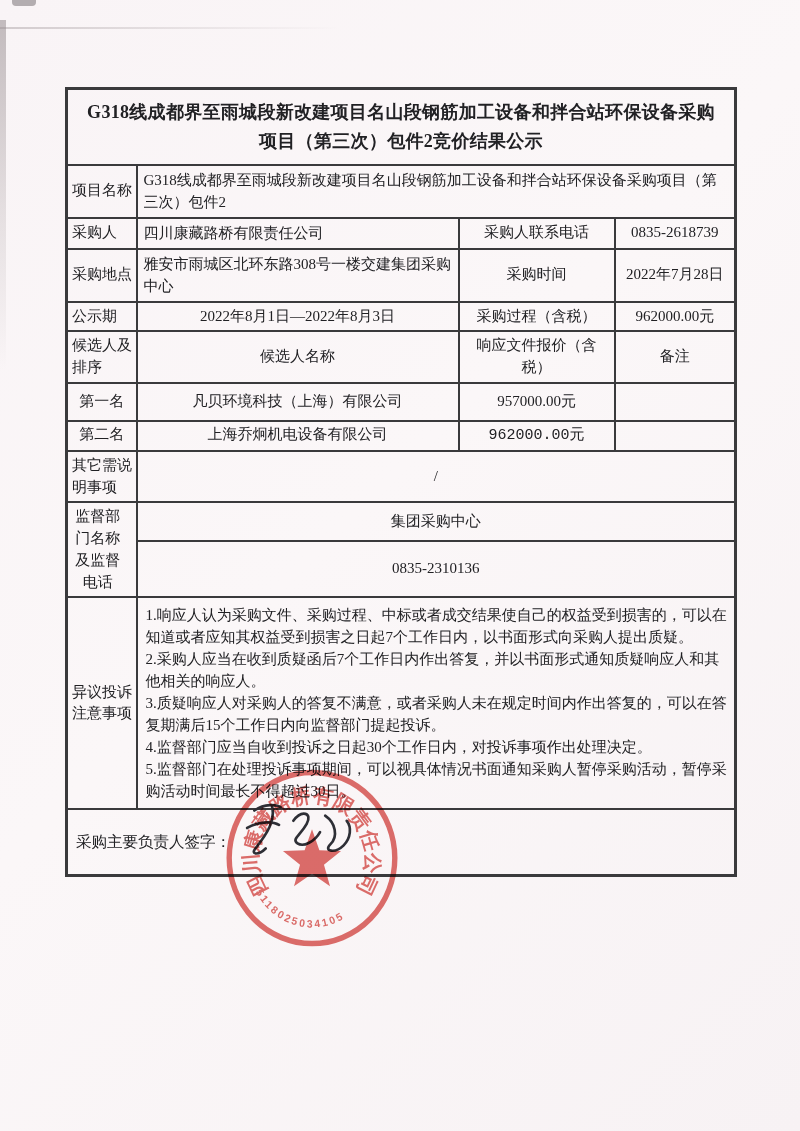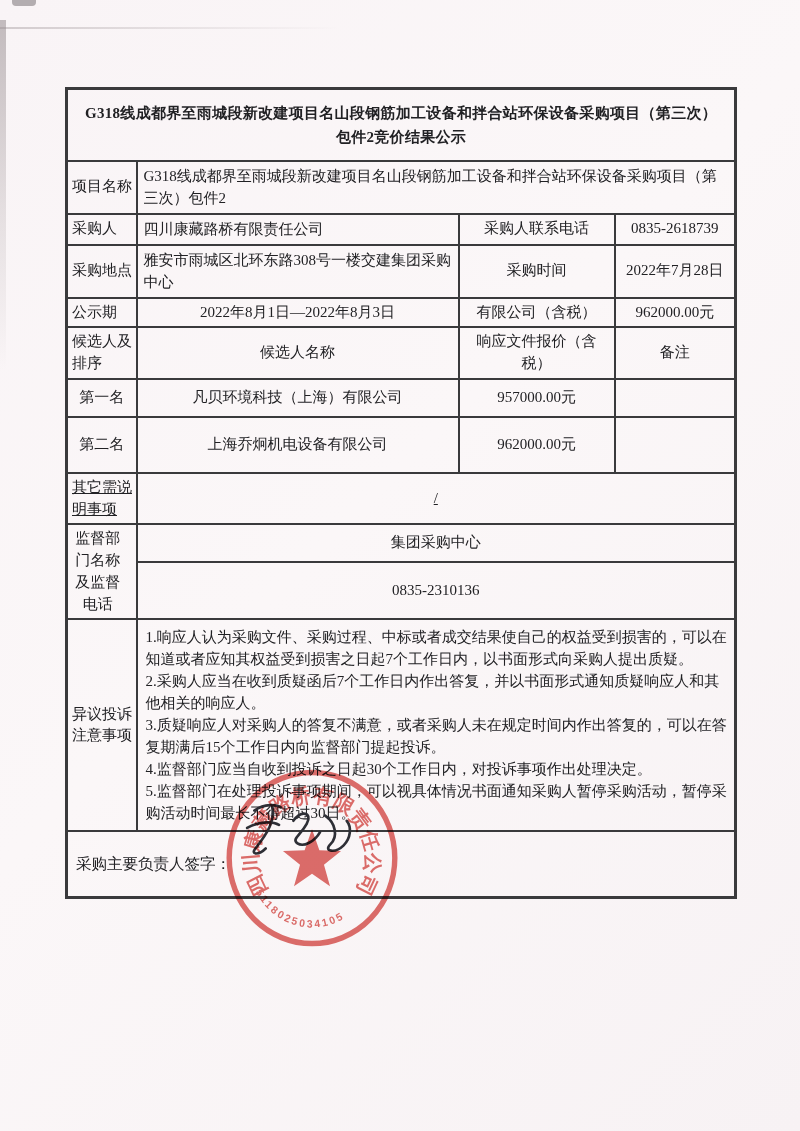--- a/index.html
+++ b/index.html
@@ -33,37 +33,37 @@
   table.doc {
     position:absolute; left:65px; top:87px; width:669px;
     border-collapse:collapse; table-layout:fixed;
     font-size:15px; line-height:1.45;
   }
   table.doc, table.doc td { border:2px solid var(--line); }
   table.doc { border-width:3px; }
   td { vertical-align:middle; padding:3px 6px; }
 
   td.title-cell {
-    font-size:15px; font-weight:bold; text-align:center;
+    font-size:18px; font-weight:bold; text-align:center;
     line-height:1.6; padding:8px 10px; letter-spacing:.3px;
   }
   .lab  { text-align:left;  padding-left:4px; padding-right:3px; }
   .labc { text-align:center; padding-left:3px; padding-right:11px; }
   .vl   { text-align:left; line-height:1.5; }
   .vc   { text-align:center; }
 
   tr.r-title    { height:72px; }
   tr.r-project  { height:47px; }
   tr.r-purch    { height:31px; }
   tr.r-loc      { height:45px; }
   tr.r-pub      { height:28px; }
   tr.r-chead    { height:44px; }
   tr.r-cand1    { height:38px; }
-  tr.r-cand2    { height:56px; }
-  tr.r-other    { height:42px;text-decoration:underline; }
+  tr.r-cand2    { height:30px;font-family:Liberation Mono, monospace; }
+  tr.r-other    { height:42px; }
   tr.r-sup1     { height:37px; }
   tr.r-sup2     { height:55px; }
   tr.r-obj      { height:200px; }
   tr.r-sign     { height:66px; }
 
   td.obj-cell { vertical-align:middle; padding:6px 6px 6px 8px; }
   .obj-item { text-align:left; line-height:22px; font-size:15px; }
 
   td.sign-cell { text-align:left; padding-left:8px; font-size:15.5px;margin-top:48px; }
 
@@ -129,21 +129,21 @@
       <tr class="r-loc">
         <td class="lab">采购地点</td>
         <td class="vl">雅安市雨城区北环东路308号一楼交建集团采购中心</td>
         <td class="vc">采购时间</td>
         <td class="vc">2022年7月28日</td>
       </tr>
 
       <tr class="r-pub">
         <td class="lab">公示期</td>
         <td class="vc">2022年8月1日—2022年8月3日</td>
-        <td class="vc">有限公司（含税）</td>
+        <td class="vc">采购过程（含税）</td>
         <td class="vc">962000.00元</td>
       </tr>
 
       <tr class="r-chead">
         <td class="lab">候选人及排序</td>
         <td class="vc">候选人名称</td>
         <td class="vc">响应文件报价（含税）</td>
         <td class="vc">备注</td>
       </tr>
 

